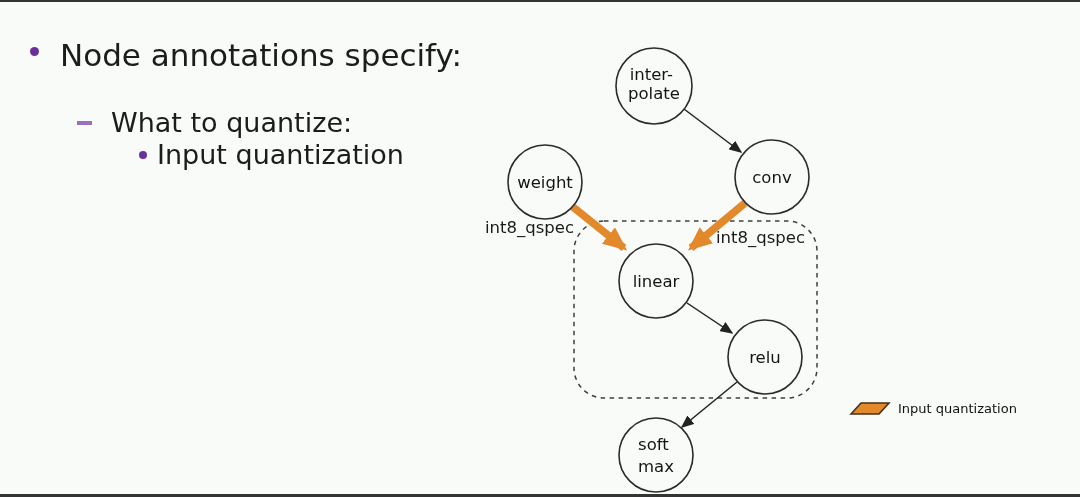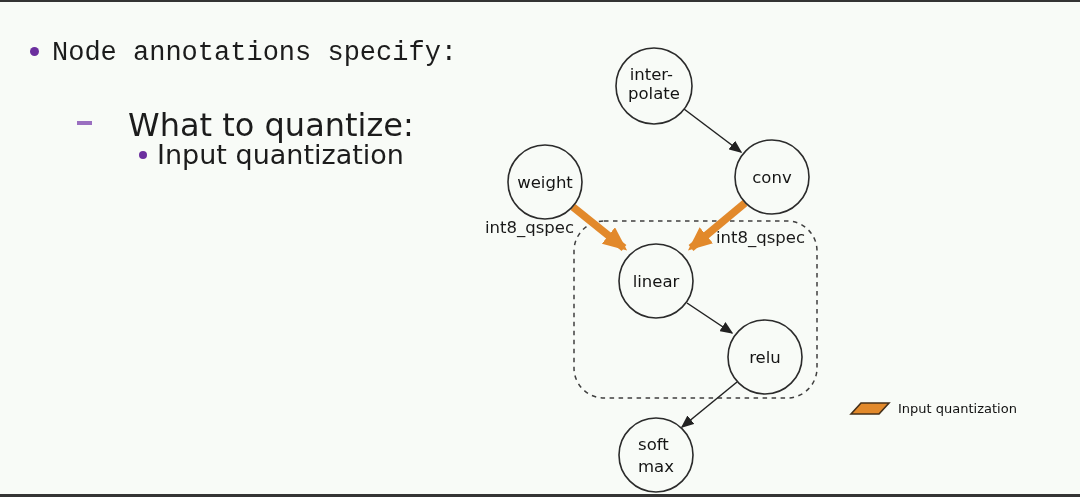--- a/index.html
+++ b/index.html
@@ -10,22 +10,22 @@
     background: #f8fbf7;
     font-family: "DejaVu Sans", sans-serif;
     color: #1c1c1c;
     overflow: hidden;
   }
   .edge-bar { position: absolute; left: 0; width: 100%; background: #343434; }
   .edge-bar.top { top: 0; height: 2px; }
   .edge-bar.bottom { bottom: 0; height: 3px; }
 
   .bullet-text { position: absolute; white-space: nowrap; line-height: 1.15; }
-  .b1 { left: 52px; top: 38px; font-size: 27px; font-family: Liberation Mono, monospace; }
-  .b2 { left: 128px; top: 107px; font-size: 32px; }
+  .b1 { left: 60px; top: 38px; font-size: 31px; }
+  .b2 { left: 111px; top: 107px; font-size: 27px; }
   .b3 { left: 157px; top: 139px; font-size: 27px; }
 
   .marker-dot { position: absolute; border-radius: 50%; background: #6b2f9e; }
   .dot-1 { left: 30px; top: 47px; width: 9px; height: 9px; }
   .dot-3 { left: 139px; top: 151px; width: 8px; height: 8px; }
   .marker-dash { position: absolute; left: 77px; top: 121px; width: 15px; height: 4px; background: #9a6fc0; }
 
   .diagram-svg { position: absolute; left: 0; top: 0; }
 
   .node-circle { fill: none; stroke: #2b2b2b; stroke-width: 1.6px; }

